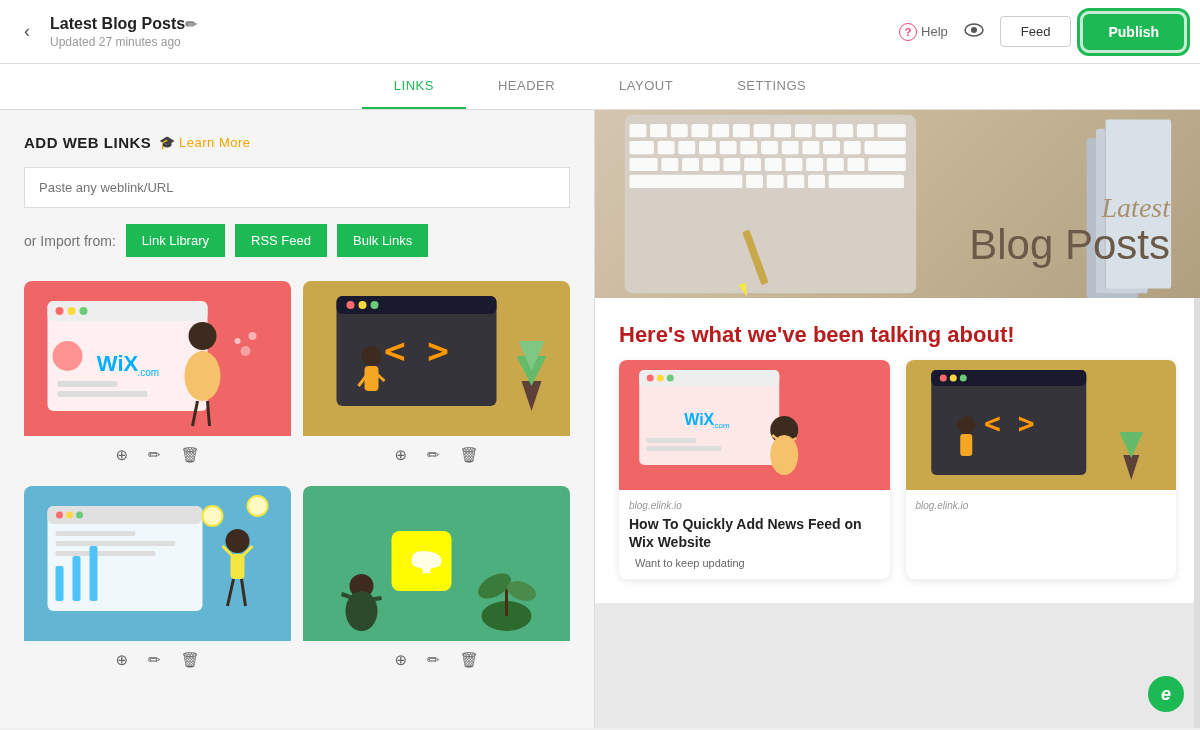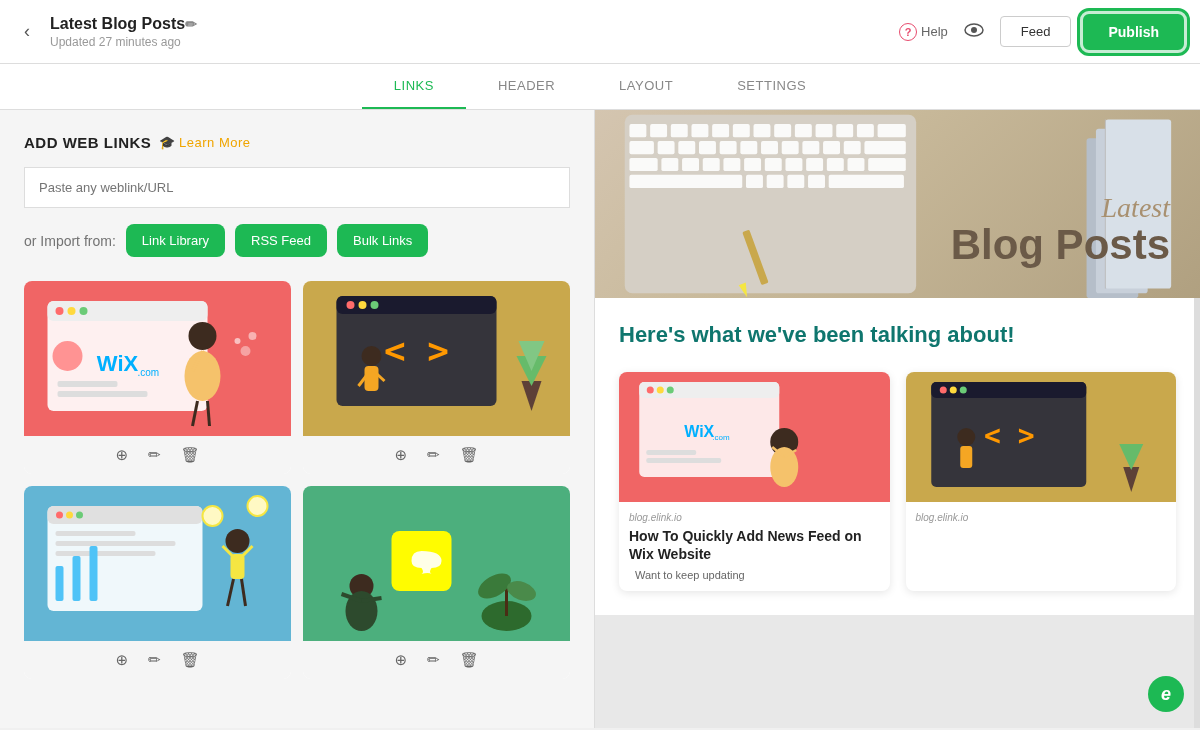--- a/index.html
+++ b/index.html
@@ -141,21 +141,21 @@
       align-items: center;
       gap: 10px;
       margin-bottom: 24px;
     }
     .import-label { font-size: 14px; color: #737373; }
     .import-btn {
       background: #1db954;
       color: #fff;
       border: none;
       padding: 9px 16px;
-      border-radius: 8px;
+      border-radius: 0;
       font-size: 13px;
       font-weight: 500;
       cursor: pointer;
     }
 
     
     .cards-grid {
       display: grid;
       grid-template-columns: 1fr 1fr;
       gap: 12px;
@@ -222,34 +222,34 @@
     }
     .preview-latest {
       font-family: 'Georgia', serif;
       font-style: italic;
       font-size: 28px;
       color: #a89070;
       line-height: 1;
     }
     .preview-blog-posts {
       font-size: 42px;
-      font-weight: 700;
+      font-weight: 400;
       color: #6b5a48;
       line-height: 1.1;
     }
 
     .preview-body {
       background: #fff;
       padding: 24px;
     }
     .preview-tagline {
       font-size: 22px;
       font-weight: 600;
-      color: #0f766e;
-      margin-bottom: 24px;
+      color: #b91c1c;
+      margin-bottom: 12px;
     }
     .preview-cards {
       display: grid;
       grid-template-columns: 1fr 1fr;
       gap: 16px;
     }
     .preview-card {
       border-radius: 8px;
       overflow: hidden;
       box-shadow: 0 2px 8px rgba(0,0,0,0.1);

